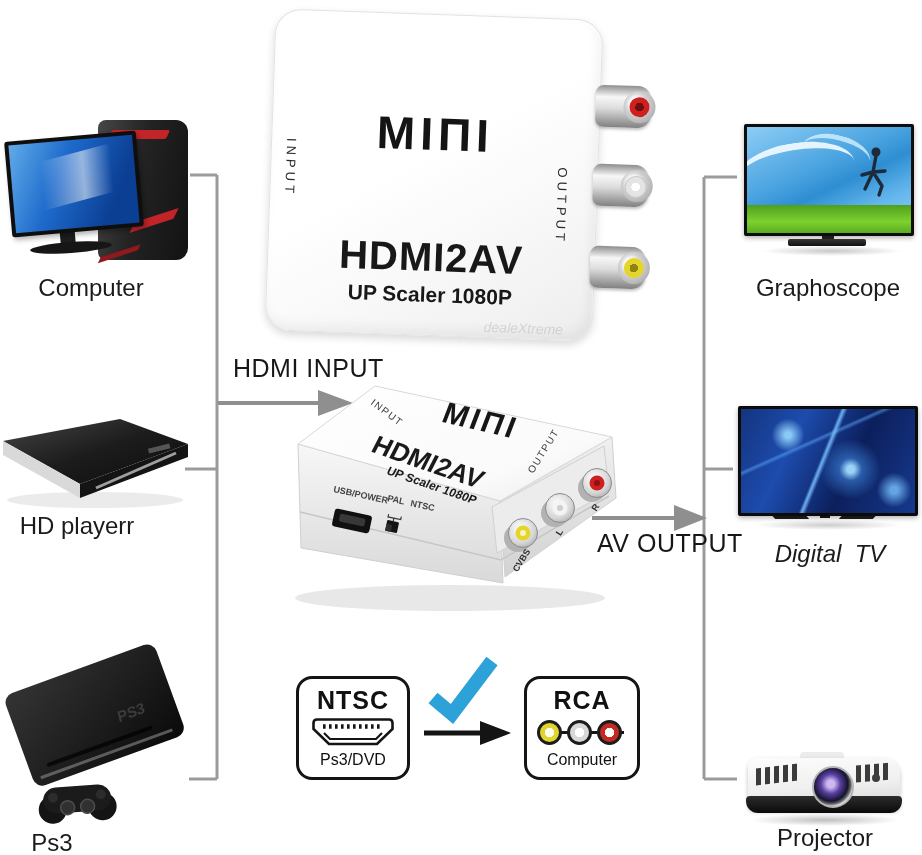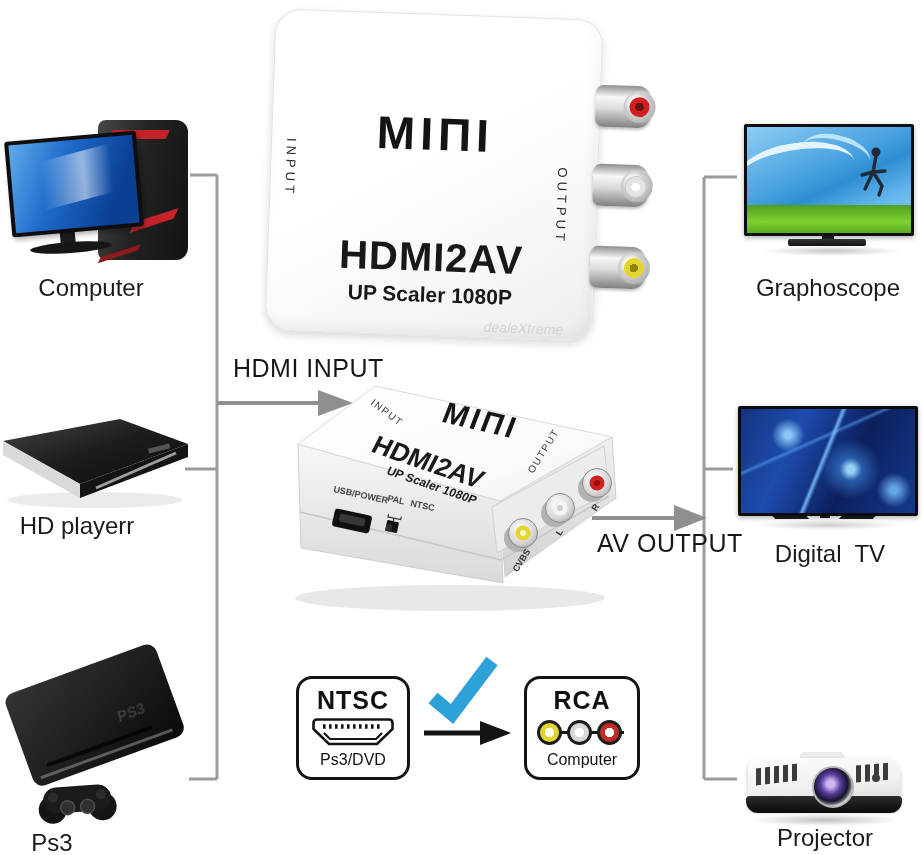--- a/index.html
+++ b/index.html
@@ -32,21 +32,21 @@
   .flow-label{font-size:25px;color:#171717;letter-spacing:0.5px;}
   #hdmi-input-label{left:233px;top:354px;}
   #av-output-label{left:597px;top:529px;}
 
   
   .dev-label{font-size:24px;color:#1b1b1b;text-align:center;white-space:pre;}
   #lbl-computer{left:16px;top:274px;width:150px;}
   #lbl-hdplayer{left:2px;top:512px;width:150px;}
   #lbl-ps3{left:12px;top:829px;width:80px;}
   #lbl-graphoscope{left:752px;top:274px;width:152px;}
-  #lbl-digitaltv{left:762px;top:540px;width:136px;}
+  #lbl-digitaltv{left:762px;top:540px;width:136px;font-style:italic;}
   #lbl-projector{left:768px;top:824px;width:114px;}
 
   
   .computer{left:8px;top:110px;width:192px;height:160px;}
   .pc-tower{left:90px;top:10px;width:90px;height:140px;border-radius:8px 12px 12px 8px;
             background:linear-gradient(100deg,#474747 0%,#232323 45%,#121212 100%);}
   .pc-tower:before{content:"";position:absolute;left:12px;top:10px;width:58px;height:9px;background:#c3242a;transform:skewX(-24deg);border-radius:2px;}
   .pc-tower:after{content:"";position:absolute;left:34px;top:96px;width:44px;height:9px;background:#c3242a;transform:skewY(-18deg) skewX(-30deg);box-shadow:-22px 22px 0 -2px #8f191d;}
   .pc-monitor{left:0;top:26px;width:124px;height:88px;background:#0e0e0e;padding:4px;border-radius:3px;transform:rotate(-5deg);box-shadow:2px 3px 5px rgba(0,0,0,.3);}
   .pc-screen{width:100%;height:100%;position:relative;overflow:hidden;

